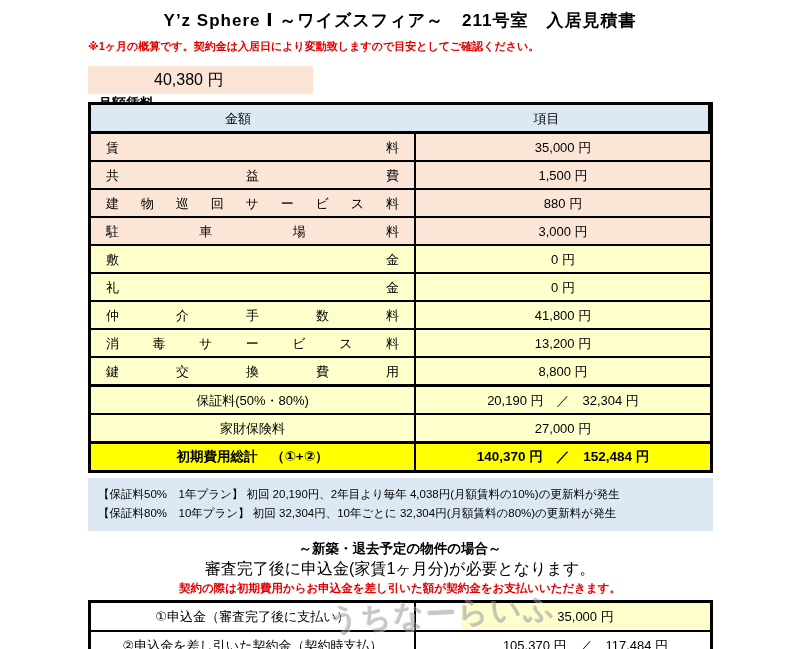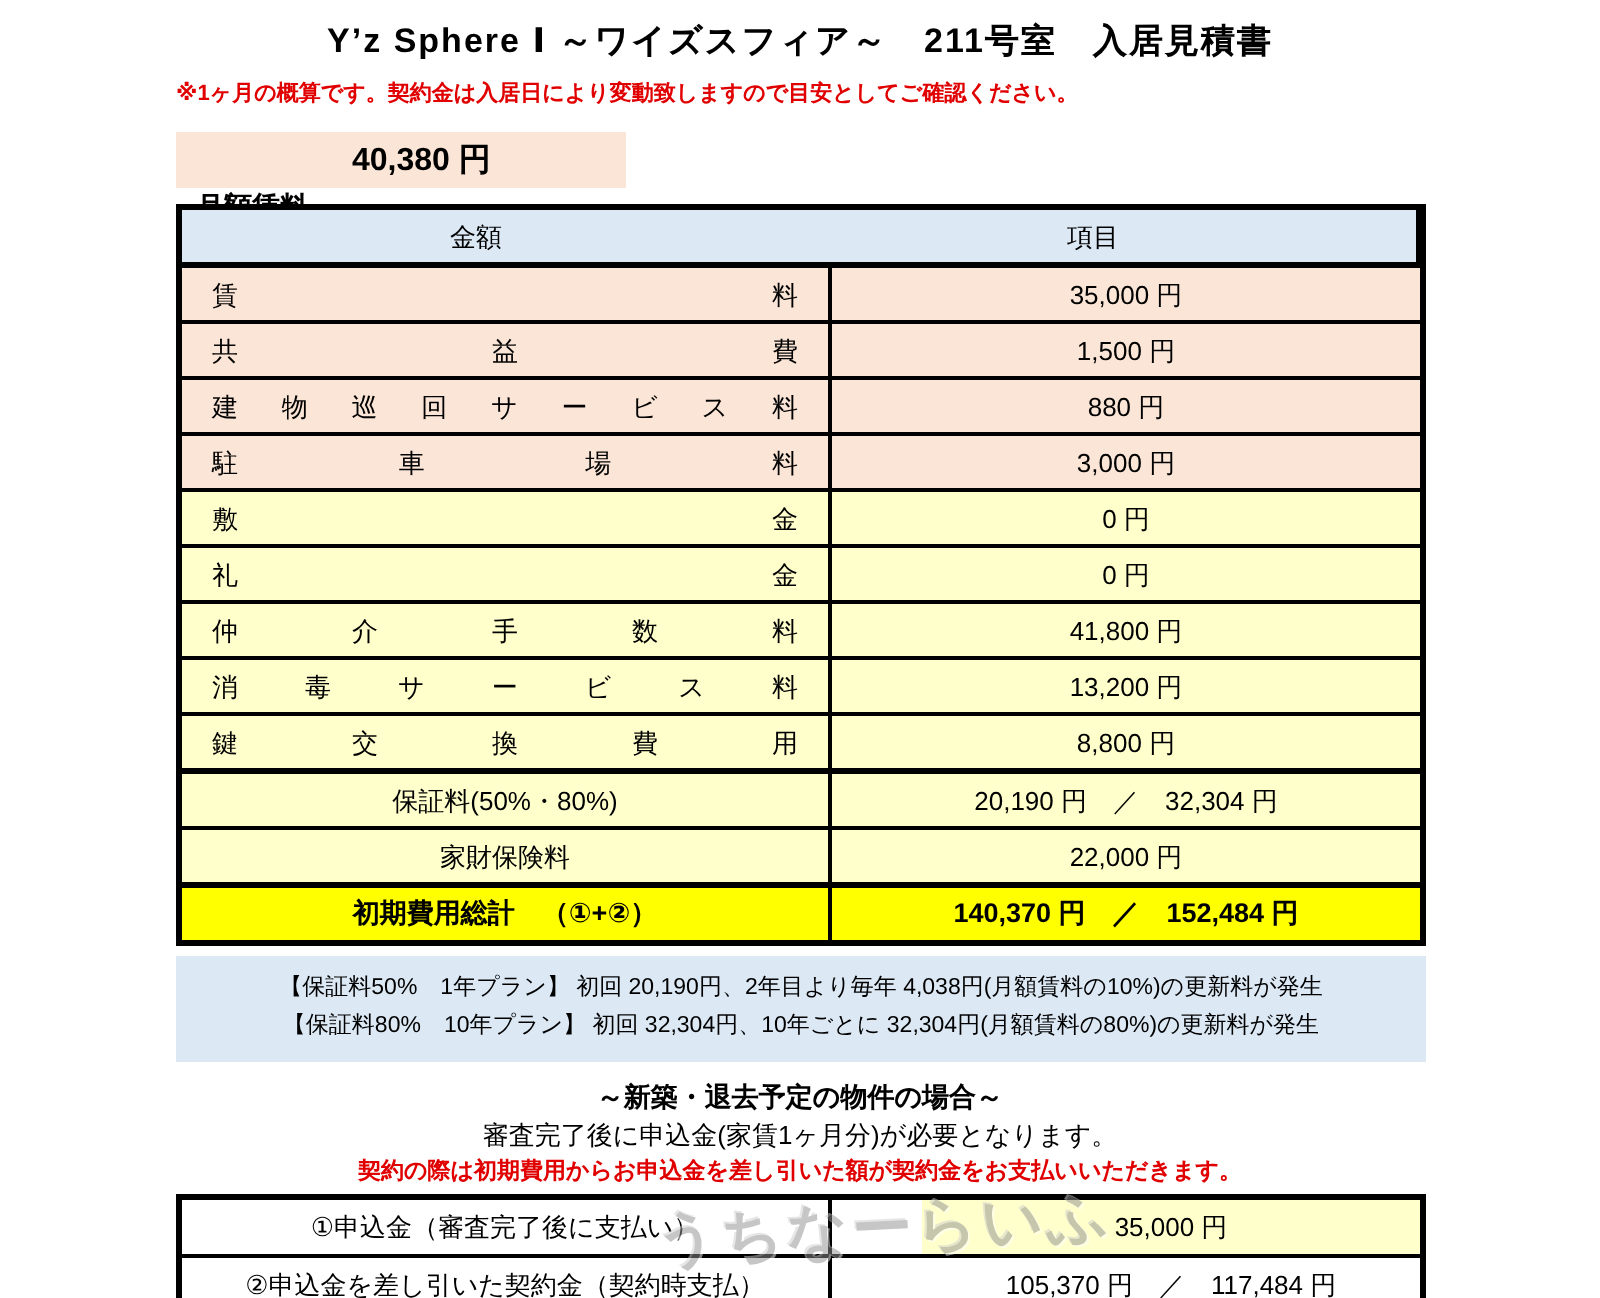--- a/index.html
+++ b/index.html
@@ -4,41 +4,41 @@
 <style>
   html,body{margin:0;padding:0;background:#fff;}
   .page{
     position:relative;width:800px;height:649px;background:#ffffff;overflow:hidden;
     font-family:"Liberation Sans","DejaVu Sans",sans-serif;color:#000;border-radius:16px;
   }
   .doc-title{padding-top:9px;text-align:center;font-size:17px;font-weight:bold;letter-spacing:1px;}
   .top-note{margin:7px 0 0 88px;font-size:11px;font-weight:bold;color:#e00000;}
   .monthly{margin:12px 0 0 88px;width:205px;height:22px;background:#fbe5d6;display:flex;align-items:center;padding:3px 10px;}
   .monthly .m-label{font-size:14px;font-weight:bold;margin-top:47px;}
-  .monthly .m-value{font-size:16px;font-weight:bold;margin-left:22px;}
+  .monthly .m-value{font-size:16px;font-weight:normal;}
 
   .tbl{margin:8px 0 0 88px;width:625px;border:3px solid #000;box-sizing:border-box;background:#fff;}
   .trow{display:flex;height:26px;border-top:2px solid #000;}
   .trow.no-top{border-top:none;}
   .trow.thick-top{border-top:3px solid #000;}
   .cell{box-sizing:border-box;display:flex;align-items:center;justify-content:center;font-size:13px;line-height:1;}
   .lcell{width:325px;border-right:2px solid #000;}
   .rcell{flex:1;}
   .bg-blue{background:#dce9f5;}
   .bg-peach{background:#fbe5d6;}
   .bg-yellow{background:#ffffcc;}
   .bg-bright{background:#ffff00;}
   .total-row .cell{font-size:13.5px;font-weight:bold;}
   .spread{flex:1;display:flex;justify-content:space-between;padding:0 15px;}
 
-  .guarantee-notes{margin:5px 0 0 88px;width:625px;box-sizing:border-box;background:#dce9f5;padding:7px 10px 8px 10px;text-align:center;}
+  .guarantee-notes{margin:5px 0 0 88px;width:625px;box-sizing:border-box;background:#dce9f5;padding:7px 10px 8px 10px;}
   .guarantee-notes .g-line{font-size:11.5px;line-height:1.65;color:#000;}
 
   .bottom-heading{margin-top:9px;text-align:center;font-size:13.5px;font-weight:bold;}
-  .bottom-note{margin-top:1px;text-align:center;font-size:13px;}
+  .bottom-note{margin-top:1px;text-align:center;font-size:16px;}
   .bottom-warning{margin-top:1px;text-align:center;font-size:11.5px;font-weight:bold;color:#e00000;}
 
   .pay-tbl{margin:4px 0 0 88px;width:625px;border:3px solid #000;box-sizing:border-box;background:#fff;}
   .pay-tbl .trow{height:27px;gap:45px;}
 
   .watermark{
     position:absolute;left:328px;top:594px;font-size:30px;font-weight:bold;
     color:#8f8f8f;opacity:.5;letter-spacing:2px;transform:rotate(-3deg);
     text-shadow:1px 1px 0 #ffffff,-1px -1px 0 #cfcfcf;pointer-events:none;white-space:nowrap;
   }
@@ -164,21 +164,21 @@
           </span>
         </div>
       <div class="cell rcell bg-yellow">8,800 円</div>
     </div>
     <div class="trow thick-top">
       <div class="cell lcell bg-yellow">保証料(50%・80%)</div>
       <div class="cell rcell bg-yellow">20,190 円　／　32,304 円</div>
     </div>
     <div class="trow">
       <div class="cell lcell bg-yellow">家財保険料</div>
-      <div class="cell rcell bg-yellow">22,000 円</div>
+      <div class="cell rcell bg-yellow">27,000 円</div>
     </div>
     <div class="trow thick-top total-row">
       <div class="cell lcell bg-bright">初期費用総計　（①+②）</div>
       <div class="cell rcell bg-bright">140,370 円　／　152,484 円</div>
     </div>
   </div>
 
   <div class="guarantee-notes">
     <div class="g-line">【保証料50%　1年プラン】 初回 20,190円、2年目より毎年 4,038円(月額賃料の10%)の更新料が発生</div>
     <div class="g-line">【保証料80%　10年プラン】 初回 32,304円、10年ごとに 32,304円(月額賃料の80%)の更新料が発生</div>

